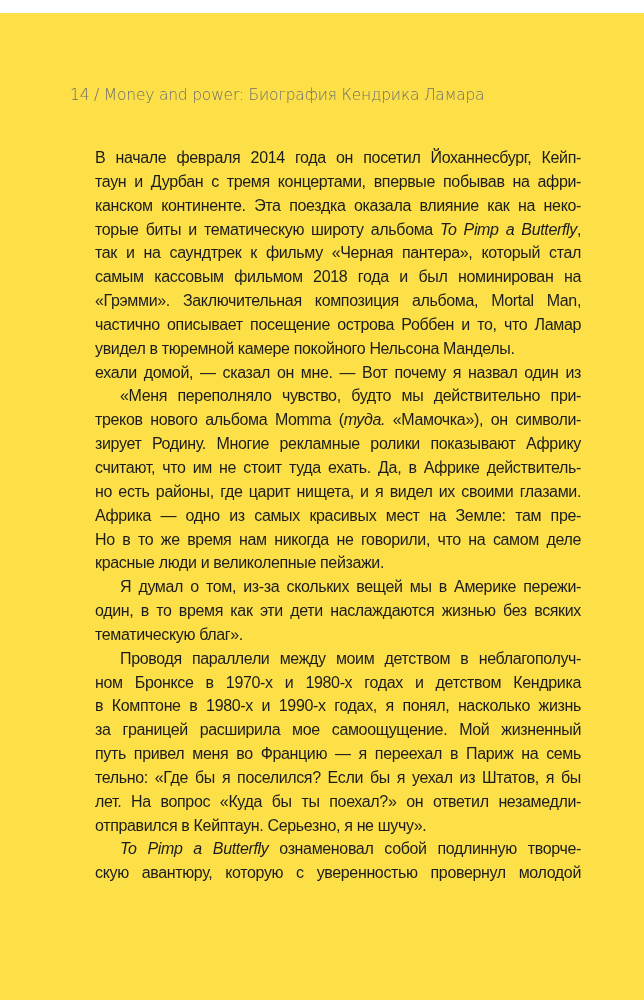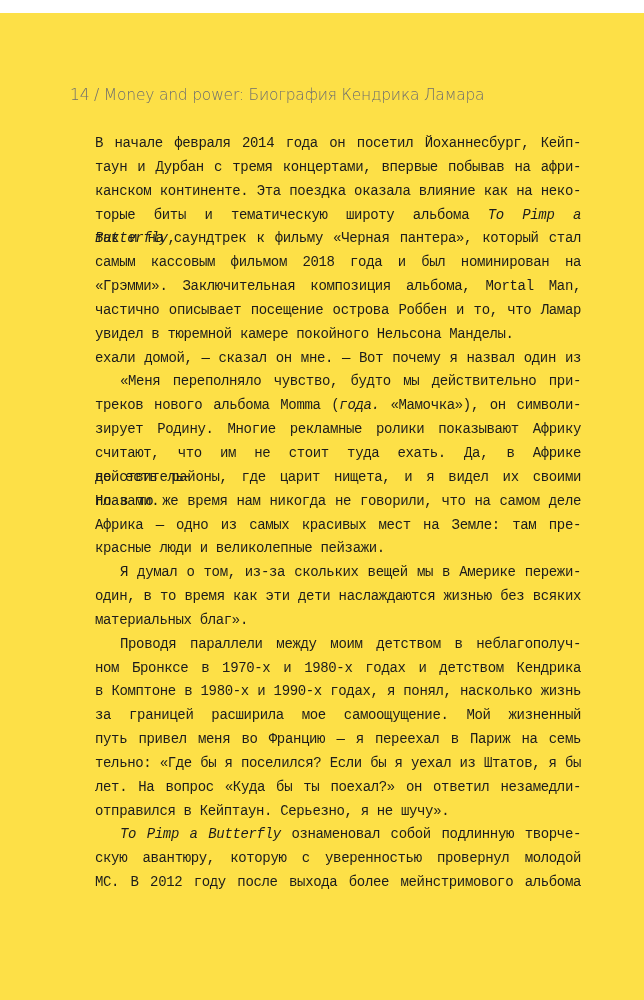--- a/index.html
+++ b/index.html
@@ -5,22 +5,22 @@
   html, body { margin: 0; padding: 0; background: #ffffff; }
   body { width: 644px; height: 1000px; position: relative; overflow: hidden; }
   .page { position: absolute; left: 0; top: 0; width: 644px; height: 1000px; background: #fde047; margin-top: 13px; }
   .running-head {
     position: absolute; left: 70px; top: 73px;
     font-family: "DejaVu Sans", sans-serif; font-size: 15.5px;
     color: #6e6e6e; letter-spacing: -0.2px; white-space: nowrap;
     font-weight: 300;
   }
   .body-text {
-    position: absolute; left: 95px; top: 119px; width: 486px;
-    font-family: Liberation Mono, monospace; font-size: 14px;
+    position: absolute; left: 95px; top: 133px; width: 486px;
+    font-family: Liberation Sans, sans-serif; font-size: 16px;
     color: #1c1c1c; letter-spacing: -0.35px;
   }
   .line {
     display: block; height: 23.85px; line-height: 23.85px;
     text-align: justify; text-align-last: justify; white-space: nowrap;
     overflow: visible;
   }
   .line.last { text-align-last: left; }
   .line.indent { padding-left: 25px; }
   .line span.wrap { display: inline-block; width: 100%; text-align: justify; text-align-last: justify; white-space: normal; }
@@ -40,42 +40,41 @@
         <div class="line"><span class="wrap"><span>торые биты и тематическую широту альбома </span><em>To Pimp a Butterfly</em><span>,</span></span></div>
         <div class="line"><span class="wrap"><span>так и на саундтрек к фильму «Черная пантера», который стал</span></span></div>
         <div class="line"><span class="wrap"><span>самым кассовым фильмом 2018 года и был номинирован на</span></span></div>
         <div class="line"><span class="wrap"><span>«Грэмми». Заключительная композиция альбома, Mortal Man,</span></span></div>
         <div class="line"><span class="wrap"><span>частично описывает посещение острова Роббен и то, что Ламар</span></span></div>
         <div class="line last"><span class="wrap"><span>увидел в тюремной камере покойного Нельсона Манделы.</span></span></div>
       </div>
       <div>
         <div class="line"><span class="wrap"><span>ехали домой, — сказал он мне. — Вот почему я назвал один из</span></span></div>
         <div class="line indent"><span class="wrap"><span>«Меня переполняло чувство, будто мы действительно при-</span></span></div>
-        <div class="line"><span class="wrap"><span>треков нового альбома Momma (</span><em>года.</em><span> «Мамочка»), он символи-</span></span></div>
+        <div class="line"><span class="wrap"><span>треков нового альбома Momma (</span><em>туда.</em><span> «Мамочка»), он символи-</span></span></div>
         <div class="line"><span class="wrap"><span>зирует Родину. Многие рекламные ролики показывают Африку</span></span></div>
         <div class="line"><span class="wrap"><span>считают, что им не стоит туда ехать. Да, в Африке действитель-</span></span></div>
         <div class="line"><span class="wrap"><span>но есть районы, где царит нищета, и я видел их своими глазами.</span></span></div>
+        <div class="line"><span class="wrap"><span>Африка — одно из самых красивых мест на Земле: там пре-</span></span></div>
         <div class="line"><span class="wrap"><span>Но в то же время нам никогда не говорили, что на самом деле</span></span></div>
-        <div class="line"><span class="wrap"><span>Африка — одно из самых красивых мест на Земле: там пре-</span></span></div>
         <div class="line last"><span class="wrap"><span>красные люди и великолепные пейзажи.</span></span></div>
       </div>
       <div>
         <div class="line indent"><span class="wrap"><span>Я думал о том, из-за скольких вещей мы в Америке пережи-</span></span></div>
         <div class="line"><span class="wrap"><span>один, в то время как эти дети наслаждаются жизнью без всяких</span></span></div>
-        <div class="line last"><span class="wrap"><span>материальных благ».</span></span></div>
+        <div class="line last"><span class="wrap"><span>тематическую благ».</span></span></div>
       </div>
       <div>
         <div class="line indent"><span class="wrap"><span>Проводя параллели между моим детством в неблагополуч-</span></span></div>
         <div class="line"><span class="wrap"><span>ном Бронксе в 1970-х и 1980-х годах и детством Кендрика</span></span></div>
         <div class="line"><span class="wrap"><span>в Комптоне в 1980-х и 1990-х годах, я понял, насколько жизнь</span></span></div>
         <div class="line"><span class="wrap"><span>за границей расширила мое самоощущение. Мой жизненный</span></span></div>
         <div class="line"><span class="wrap"><span>путь привел меня во Францию — я переехал в Париж на семь</span></span></div>
         <div class="line"><span class="wrap"><span>тельно: «Где бы я поселился? Если бы я уехал из Штатов, я бы</span></span></div>
         <div class="line"><span class="wrap"><span>лет. На вопрос «Куда бы ты поехал?» он ответил незамедли-</span></span></div>
         <div class="line last"><span class="wrap"><span>отправился в Кейптаун. Серьезно, я не шучу».</span></span></div>
       </div>
       <div>
         <div class="line indent"><span class="wrap"><em>To Pimp a Butterfly</em><span> ознаменовал собой подлинную творче-</span></span></div>
         <div class="line"><span class="wrap"><span>скую авантюру, которую с уверенностью провернул молодой</span></span></div>
-        <div class="line"><span class="wrap"><span>МС. В 2012 году после выхода более мейнстримового альбома</span></span></div>
       </div>
     </div>
 </div>
 
 </body></html>

